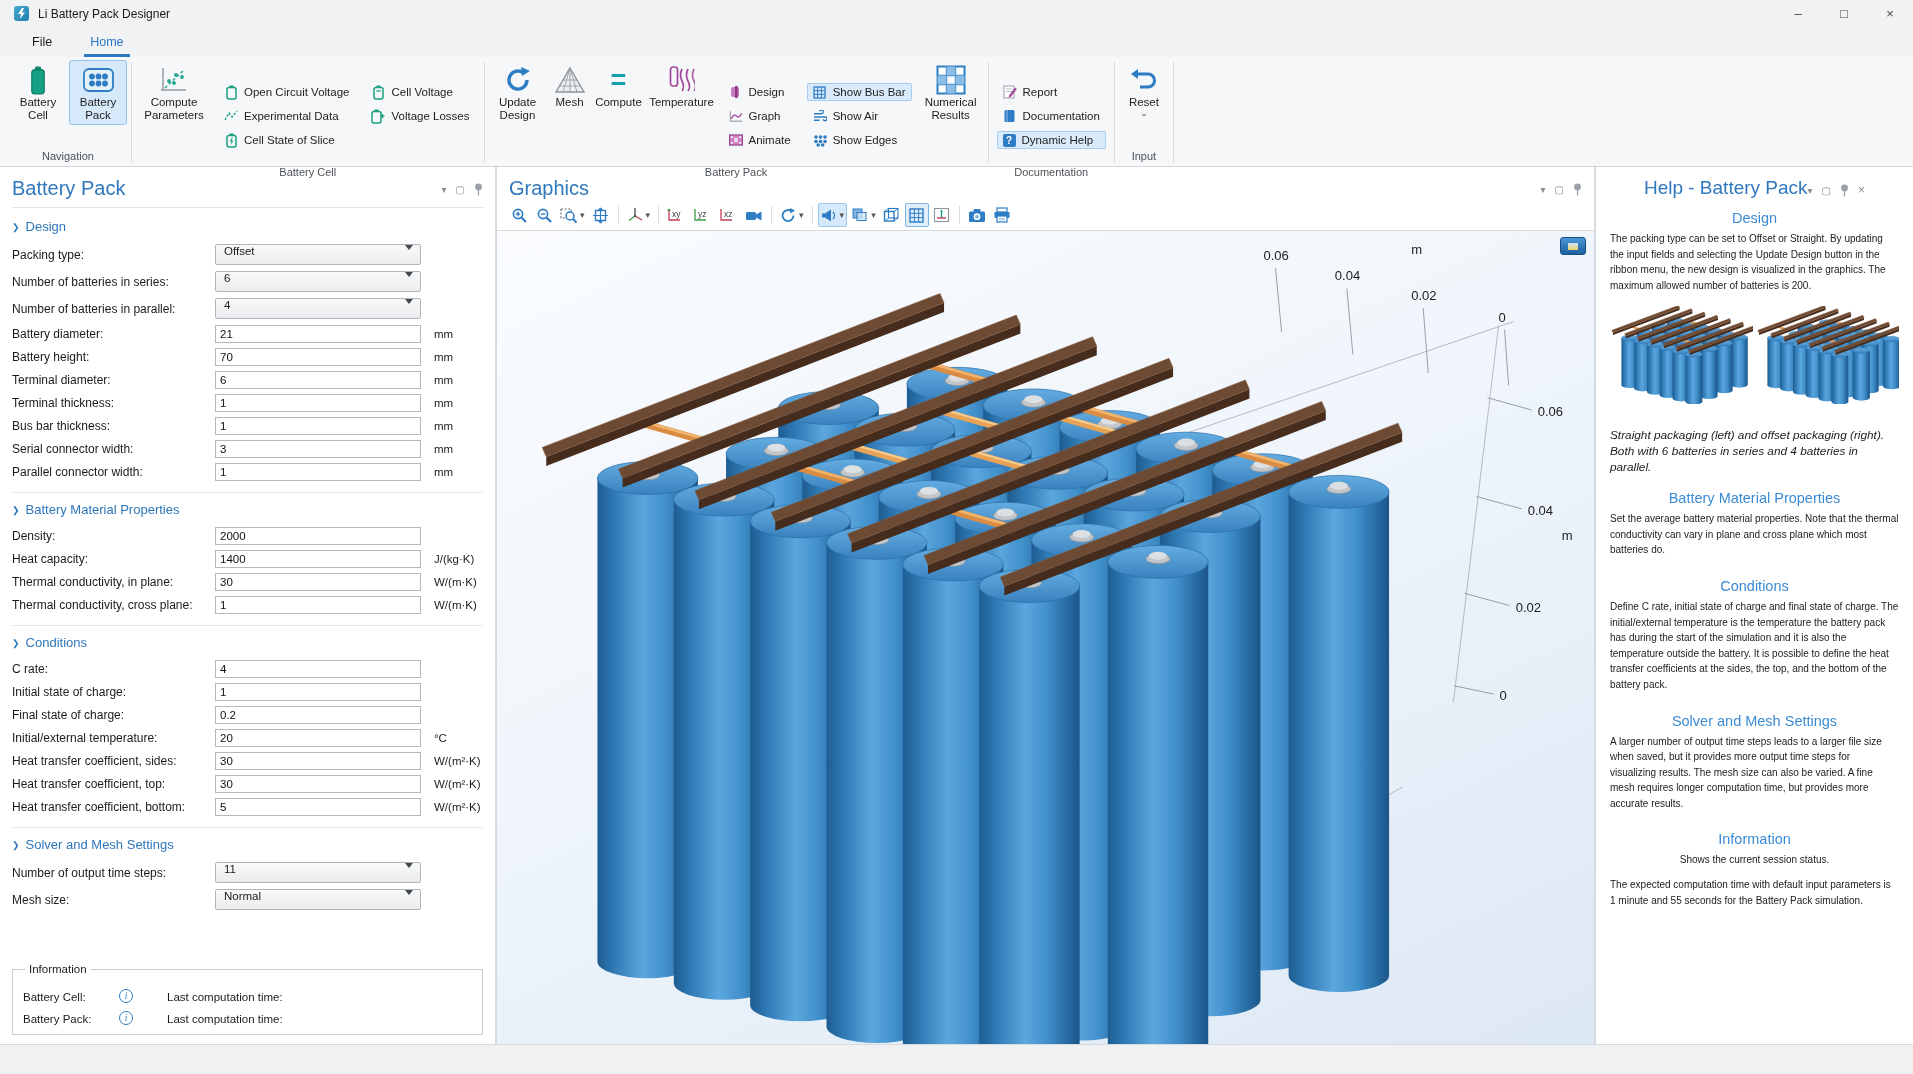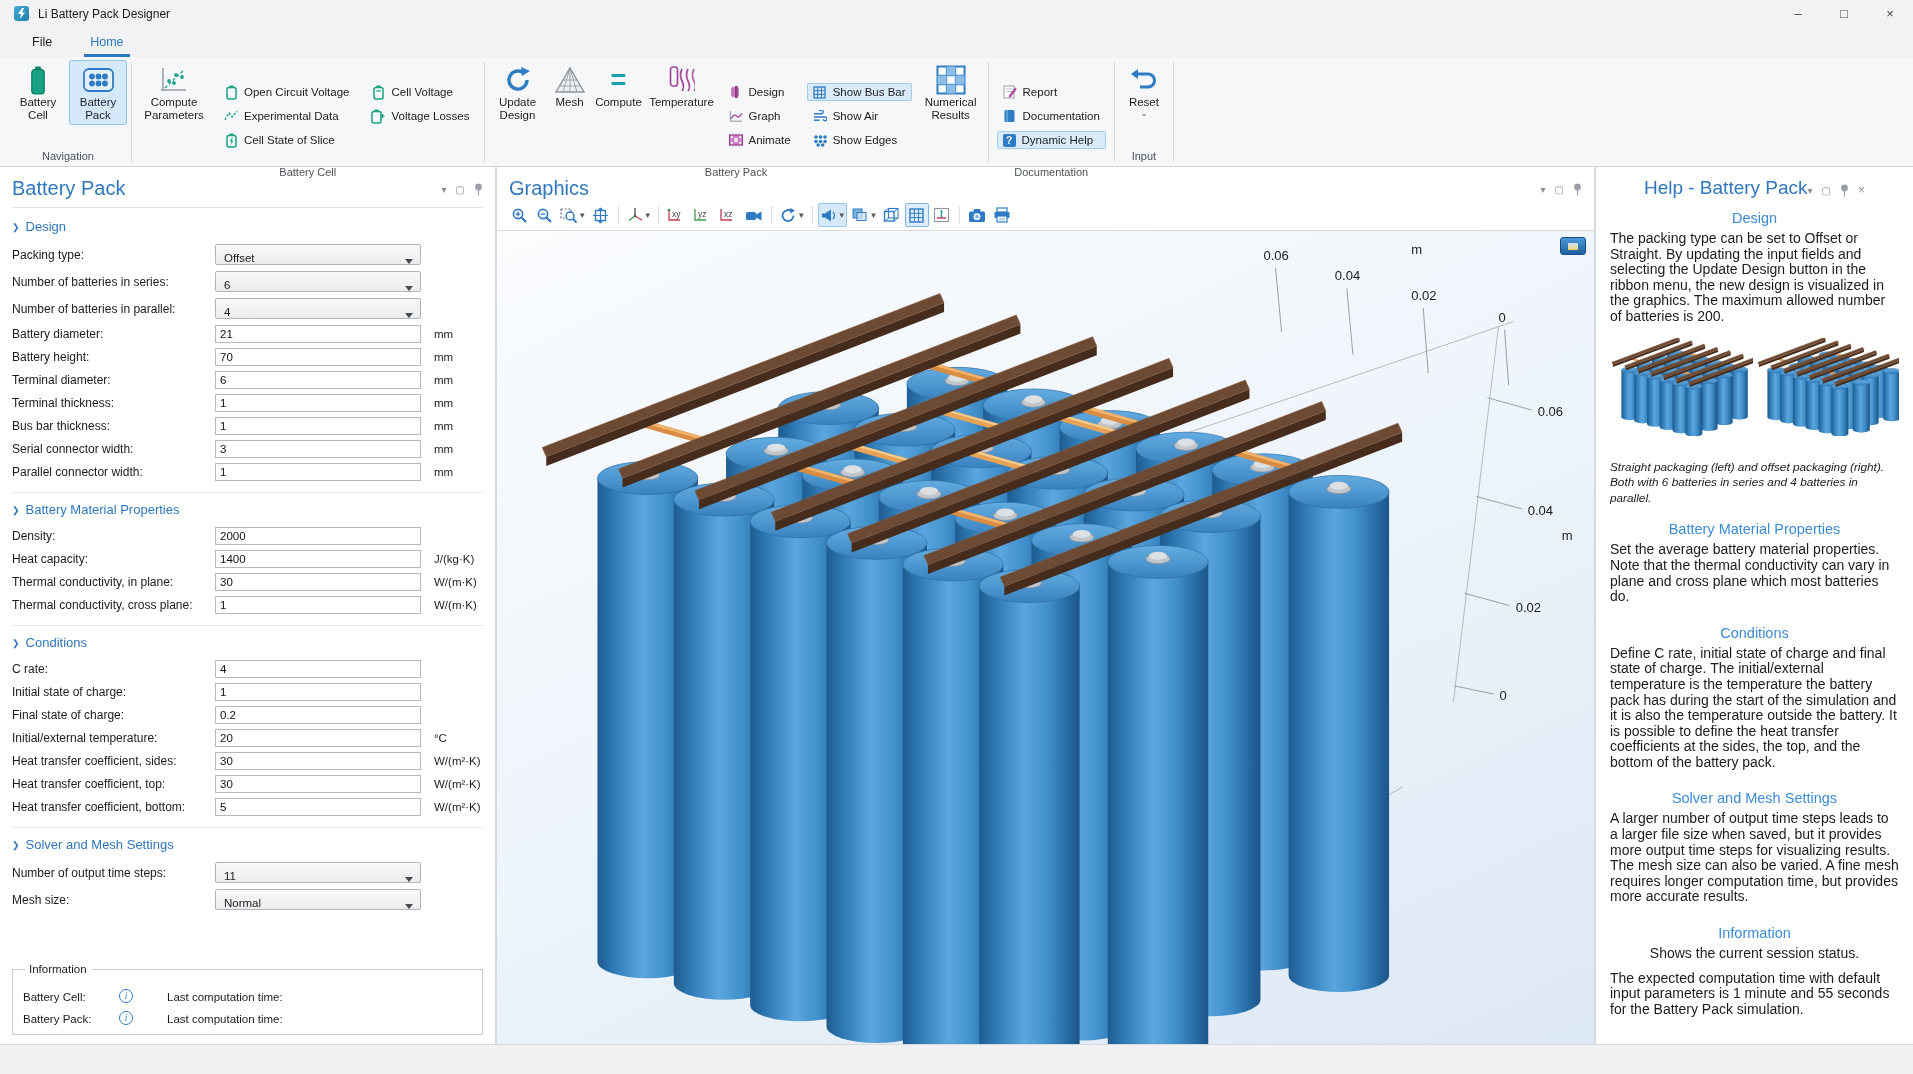--- a/index.html
+++ b/index.html
@@ -47,21 +47,21 @@
   .ptitle{font-size:20px;color:#3078bd;font-weight:400;}
   .picos{margin-left:auto;display:flex;gap:9px;align-items:center;padding-top:6px;color:#8a8f94;font-size:10px;}
   .hr{height:1px;background:#dfe2e5;margin:7px 0 2px;}
   .sechead{display:flex;align-items:center;gap:6px;color:#2f77bb;font-size:13px;margin:9px 0 7px;}
   .sechev{font-size:9px;color:#2f77bb;}
   .frow{display:flex;align-items:center;height:23px;}
   .frow.tall{height:27px;}
   .lbl{width:203px;font-size:12px;color:#1b1b1b;flex:0 0 auto;}
   .ctl{width:206px;flex:0 0 auto;}
   input.txt{width:100%;height:18px;border:1px solid #b4b9bf;font-family:"Liberation Sans",sans-serif;font-size:11.5px;padding:0 4px;color:#111;background:#fff;}
-  .selbox{height:21px;border:1px solid #b0b5bb;border-radius:2px;background:linear-gradient(#f8f9f9,#ebecee);display:flex;align-items:flex-end;padding:0 8px;font-size:11.5px;position:relative;}
+  .selbox{height:21px;border:1px solid #b0b5bb;border-radius:2px;background:linear-gradient(#f8f9f9,#ebecee);display:flex;align-items:flex-start;padding:0 8px;font-size:11.5px;position:relative;}
   .selcaret{position:absolute;right:7px;width:0;height:0;border-left:4px solid transparent;border-right:4px solid transparent;border-top:5px solid #454a50;}
   .unit{margin-left:13px;font-size:11.5px;color:#1b1b1b;}
   .secline{height:1px;background:#e6e9ec;margin:9px 0 0;}
   fieldset.info{margin-top:auto;margin-bottom:3px;border:1px solid #c9cdd2;padding:6px 10px 9px;}
   fieldset.info legend{font-size:11.5px;color:#1b1b1b;padding:0 4px;margin-left:2px;}
   .irow{display:flex;align-items:flex-end;height:22px;font-size:11.5px;gap:16px;}
   .iname{width:80px;}
   .icirc{width:14px;height:14px;border-radius:50%;border:1.4px solid #2e7cc3;color:#2e7cc3;font-size:9.5px;font-style:italic;font-family:"Liberation Serif",serif;display:flex;align-items:center;justify-content:center;}
   .itext{margin-left:18px;}
 
@@ -73,21 +73,21 @@
   .tbtn.selected{background:#e0eefb;border-color:#7fb5e4;}
   .tsep{width:1px;height:18px;background:#dcdfe2;margin:0 4px;}
   .canvas{flex:1;position:relative;min-height:0;background:linear-gradient(155deg,#fafcfe 0%,#eff5fb 45%,#dde8f5 100%);}
   .canvas svg.scene{position:absolute;inset:0;width:100%;height:100%;}
   .viewfab{position:absolute;top:6px;right:8px;width:26px;height:18px;border-radius:3px;background:linear-gradient(#4a97d6,#1e5f9e);border:1px solid #164f86;display:flex;align-items:center;justify-content:center;}
   .viewfab i{display:block;width:10px;height:7px;background:linear-gradient(#cfe6f8,#f0d36a);border-radius:1px;}
 
   
   .panel-help .ptitle{font-size:19px;}
   .hsec{color:#3b8bd4;font-size:14.5px;margin:11px 0 5px;}
-  .hp{font-size:14px;line-height:15.6px;color:#1b1b1b;margin:0 0 9px;}
+  .hp{font-size:10px;line-height:15.6px;color:#1b1b1b;margin:0 0 9px;}
   .hcap{font-size:11.8px;line-height:15.6px;font-style:italic;color:#1b1b1b;margin:18px 0 4px;}
   .himgs{display:flex;gap:4px;margin:4px 0 6px;}
 
   
   .statusbar{height:30px;background:#eff1f3;border-top:1px solid #d8dadd;flex:0 0 auto;}
 </style>
 </head>
 <body>
 
 <svg width="0" height="0" style="position:absolute">

